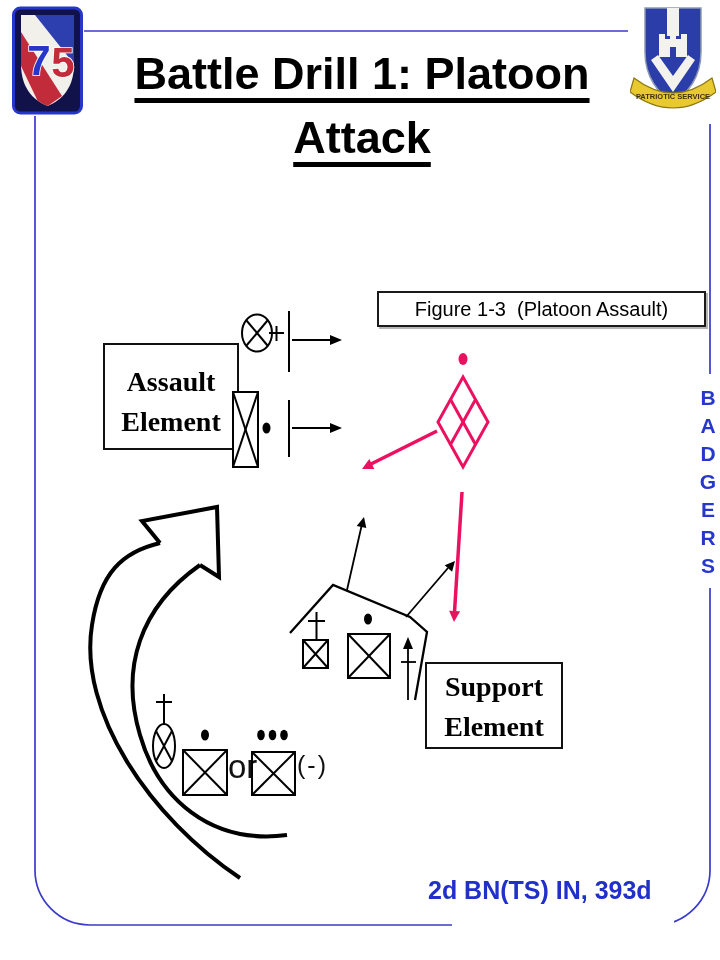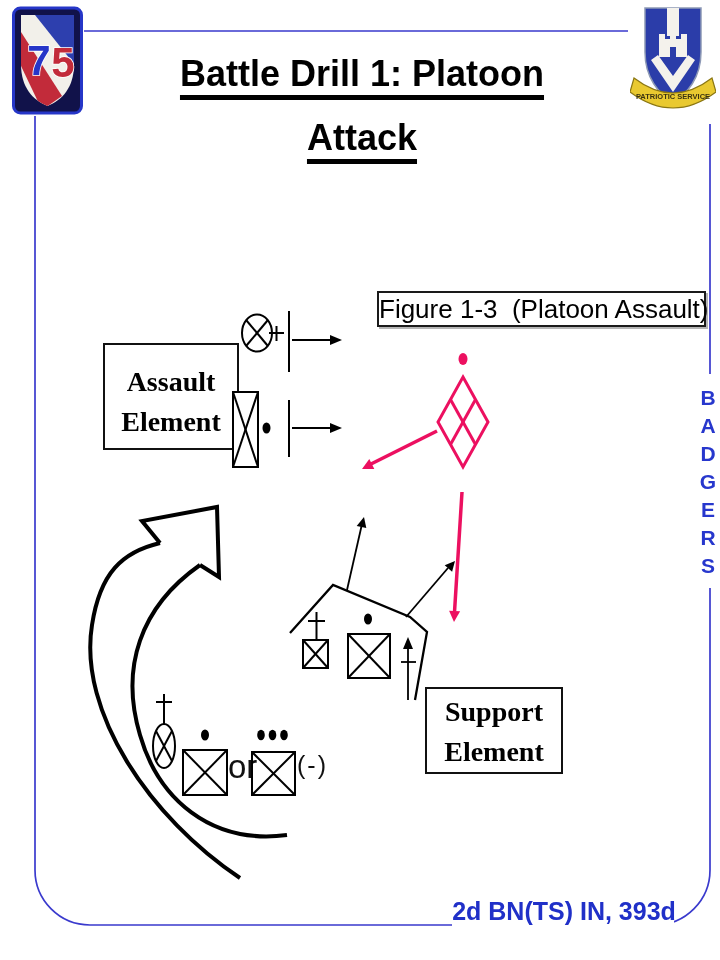--- a/index.html
+++ b/index.html
@@ -4,45 +4,45 @@
 <style>
   html,body{margin:0;padding:0;background:#888;}
   .page{
     position:relative;width:720px;height:960px;background:#ffffff;
     font-family:"Liberation Sans",sans-serif;overflow:hidden;margin:0 auto;
   }
   svg.layer{position:absolute;left:0;top:0;}
   #diagram{pointer-events:none;}
   .slide-title{
     position:absolute;left:78px;top:42px;width:568px;text-align:center;
-    font-weight:bold;font-size:36px;line-height:64px;color:#000;
+    font-weight:bold;font-size:45px;line-height:64px;color:#000;
   }
   .slide-title span{display:block;text-decoration:underline;
     text-decoration-thickness:5px;text-underline-offset:9px;}
   .figure-caption{
     position:absolute;left:377px;top:291px;width:325px;height:32px;
     border:2px solid #1a1a1a;background:#fff;box-shadow:2px 2px 0 #b5b5b5;
-    font-size:26px;line-height:32px;text-align:center;white-space:pre;color:#000;
+    font-size:20px;line-height:32px;text-align:center;white-space:pre;color:#000;
   }
   .elem-box{
     position:absolute;border:2px solid #111;background:transparent;
     font-family:"Liberation Serif",serif;font-weight:bold;font-size:28px;
     line-height:40px;text-align:center;color:#000;
   }
   .assault-box{left:103px;top:343px;width:132px;height:86px;padding-top:17px;}
-  .support-box{left:425px;top:662px;width:134px;height:80px;padding-top:3px;background:#fff;margin-top:25px;}
+  .support-box{left:425px;top:662px;width:134px;height:80px;padding-top:3px;background:#fff;}
   .or-label{position:absolute;left:228px;top:748px;font-size:33px;color:#111;}
   .minus-label{position:absolute;left:297px;top:751px;font-size:25px;color:#111;letter-spacing:2px;}
   .badgers{
     position:absolute;left:697px;top:384px;width:22px;display:flex;
     flex-direction:column;align-items:center;
   }
   .badgers span{font-size:21px;line-height:28px;font-weight:bold;color:#2737cd;}
   .footer-unit{
-    position:absolute;left:428px;top:896px;width:272px;text-align:center;
+    position:absolute;left:428px;top:875px;width:272px;text-align:left;
     font-weight:bold;font-size:25px;line-height:31px;color:#2030c8;
   }
 </style>
 </head>
 <body>
 
 <div class="page">
 
   <svg class="layer" id="base" width="720" height="960" viewBox="0 0 720 960">
     <path d="M 60 31 H 685 A 25 25 0 0 1 710 56 V 870 A 55 55 0 0 1 655 925 H 90 A 55 55 0 0 1 35 870 V 56 A 25 25 0 0 1 60 31 Z" fill="none" stroke="#3a3acd" stroke-width="1.7"></path>

